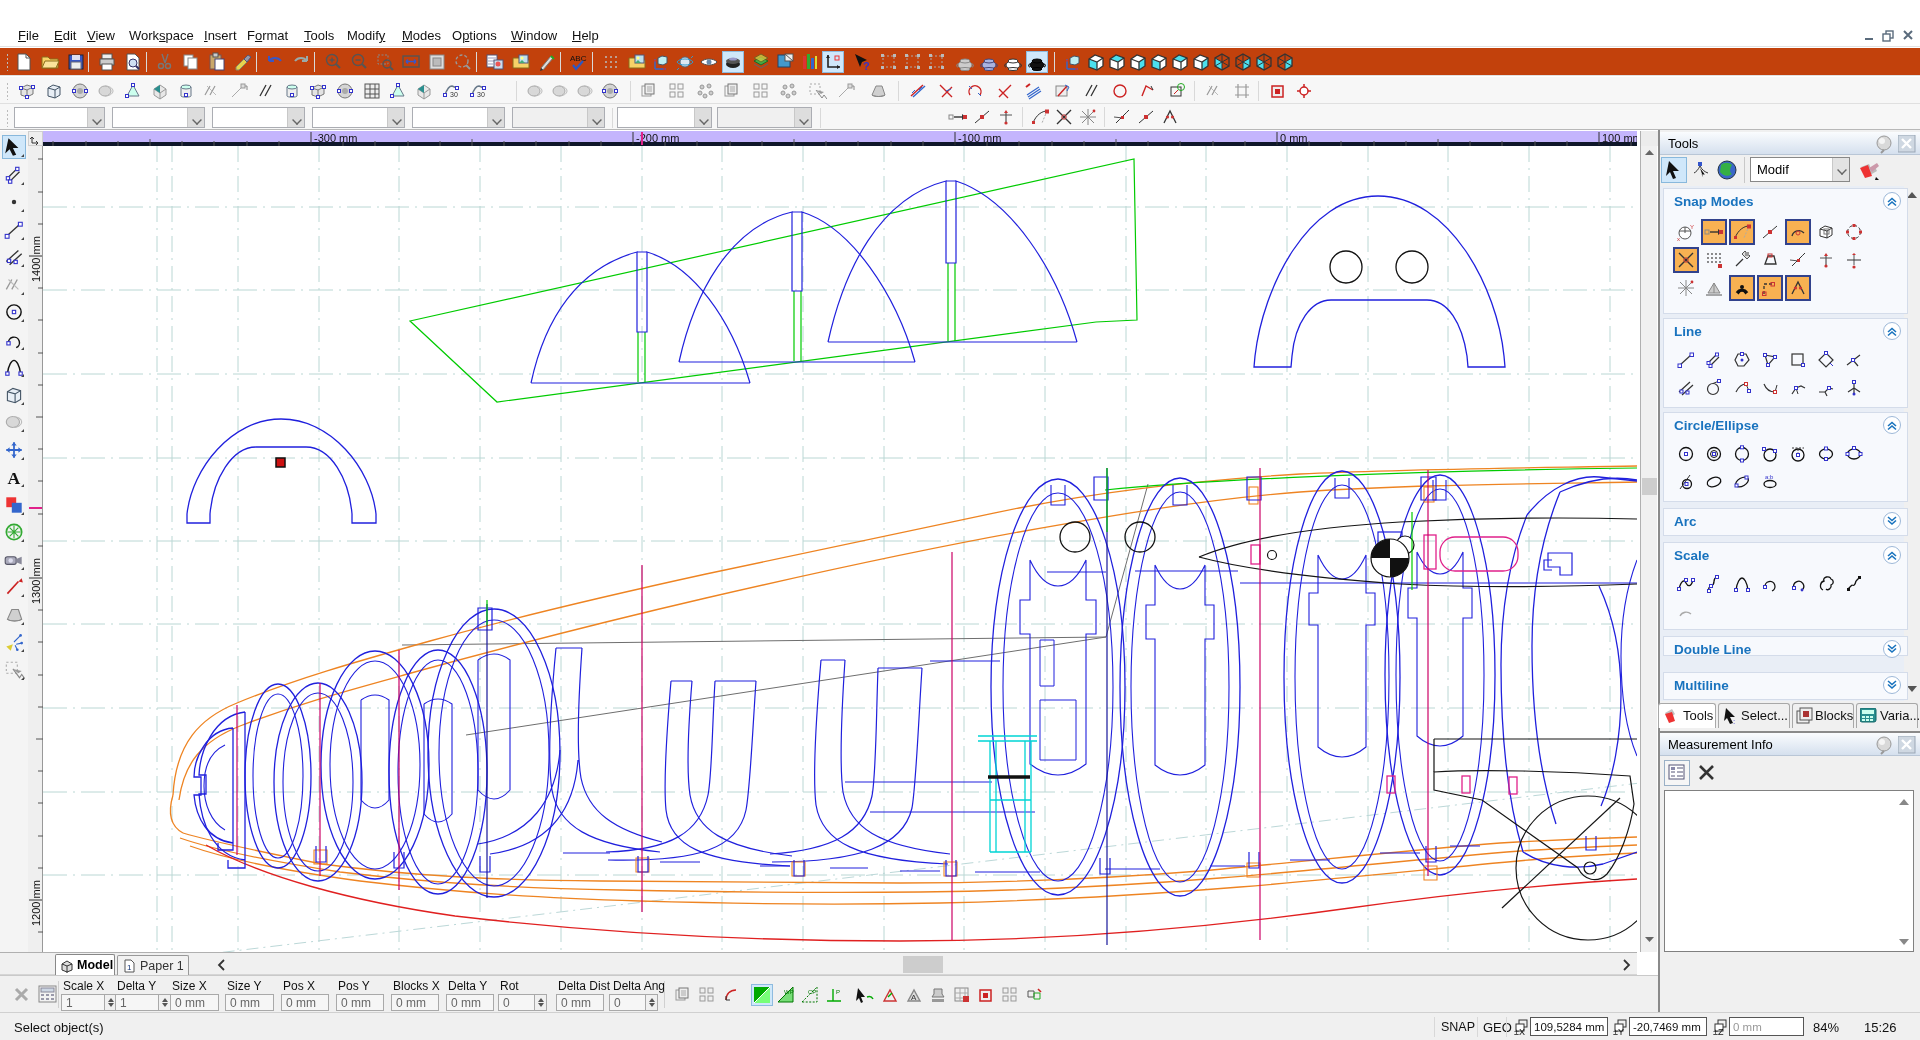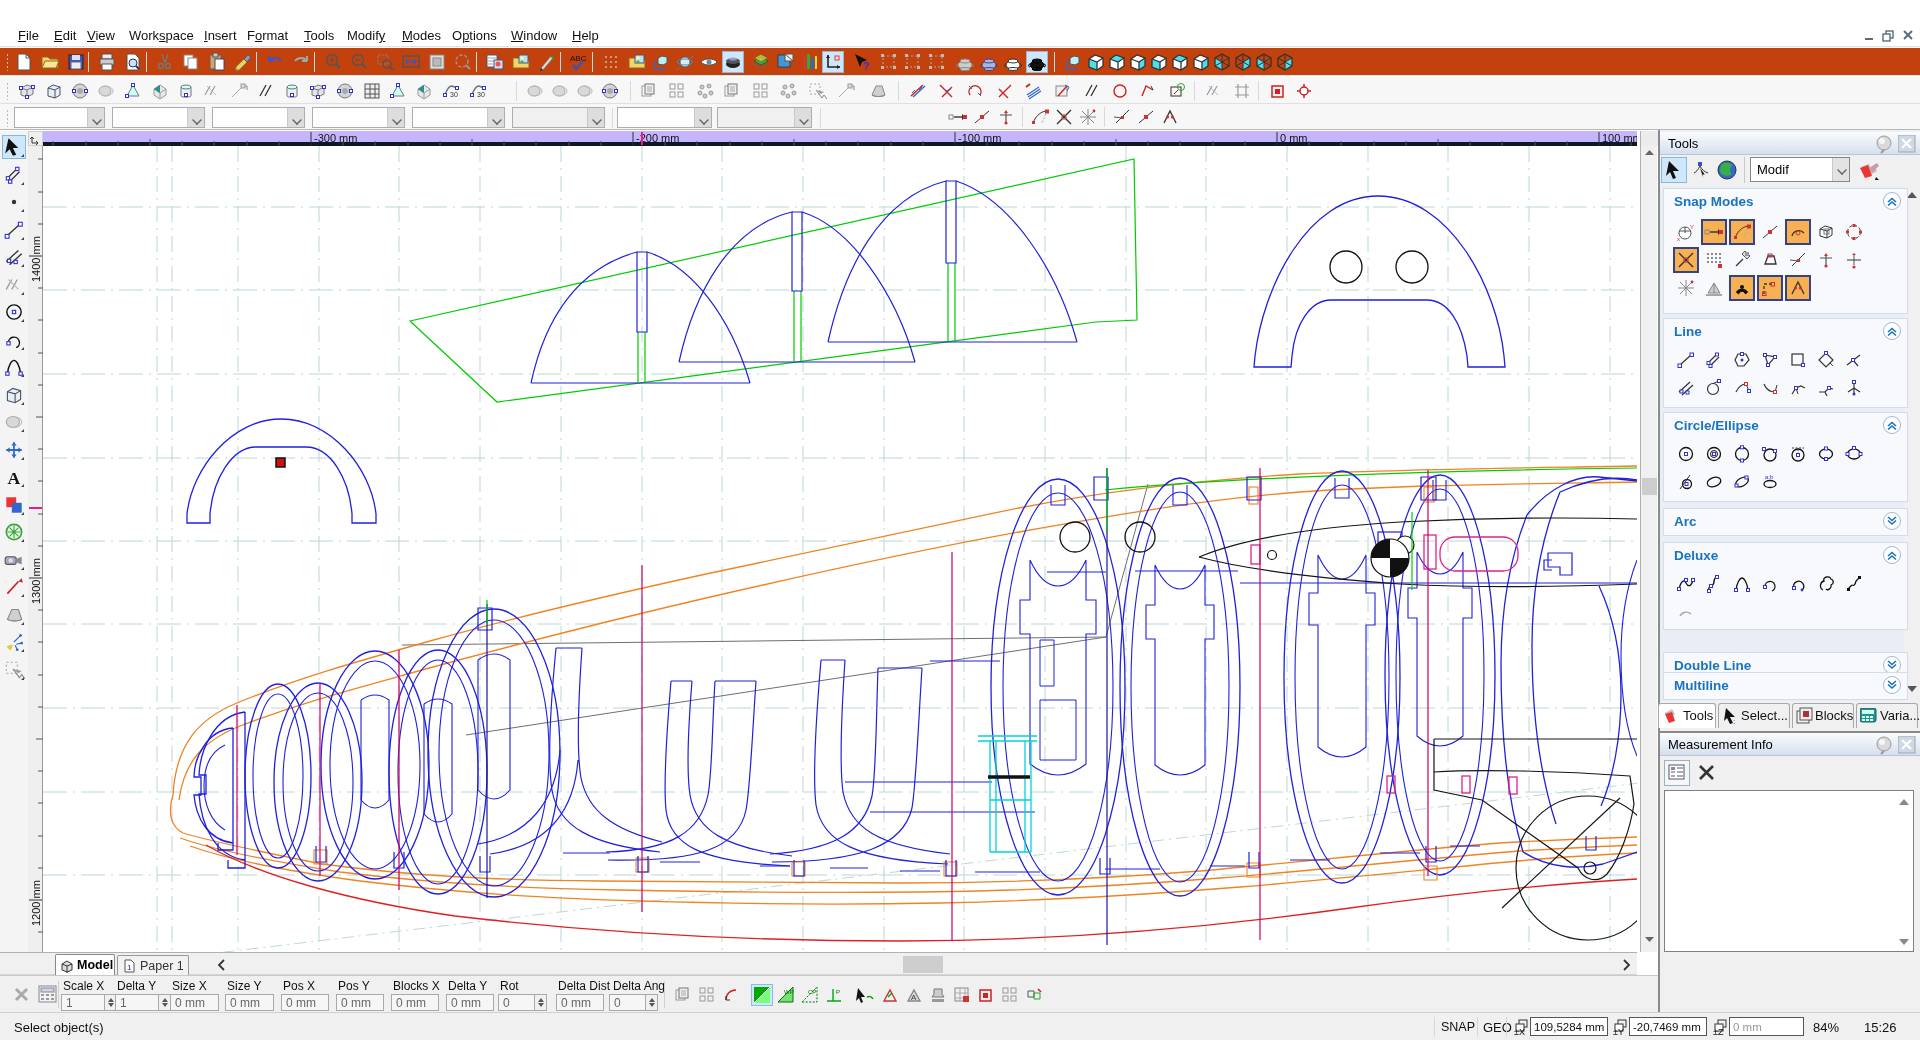--- a/index.html
+++ b/index.html
@@ -1864,21 +1864,21 @@
           </div>
         </div>
         <div class="sect" style="top:378px;height:28px">
           <div class="shead">Arc</div>
           <div class="chev"><svg width="18" height="18">
               <circle cx="9" cy="9" r="8.5" fill="#fff" stroke="#9db8d8"></circle>
               <path d="M5 5l4 3.5L13 5M5 8.5l4 3.5l4-3.5" stroke="#1973be" stroke-width="1.6" fill="none"></path>
             </svg></div>
         </div>
         <div class="sect" style="top:412px;height:88px">
-          <div class="shead">Deluxe</div>
+          <div class="shead">Scale</div>
           <div class="chev"><svg width="18" height="18">
               <circle cx="9" cy="9" r="8.5" fill="#fff" stroke="#9db8d8"></circle>
               <path d="M5 10l4-3.5l4 3.5M5 13.5l4-3.5l4 3.5" stroke="#1973be" stroke-width="1.6" fill="none"></path>
             </svg></div>
           <div class="cell" style="left:9px;top:28px">
             <svg viewBox="0 0 20 20" width="20" height="20">
               <path d="M3 15C5 7 8 5 10 9s5 4 7-3" fill="none" stroke="#111" stroke-width="1.3"></path>
               <g fill="#fff" stroke="#33c">
                 <rect x="1.5" y="13.5" width="3" height="3"></rect>
                 <rect x="8.5" y="4.5" width="3" height="3"></rect>
@@ -1931,21 +1931,21 @@
                 <rect x="14" y="2" width="3" height="3"></rect>
               </g>
             </svg>
           </div>
           <div class="cell" style="left:9px;top:56px">
             <svg viewBox="0 0 20 20" width="20" height="20">
               <path d="M4 14a7 7 0 0 1 11-2" fill="none" stroke="#aaa" stroke-width="1.3"></path>
             </svg>
           </div>
         </div>
-        <div class="sect" style="top:522px;height:36px">
+        <div class="sect" style="top:506px;height:20px">
           <div class="shead">Double Line</div>
           <div class="chev"><svg width="18" height="18">
               <circle cx="9" cy="9" r="8.5" fill="#fff" stroke="#9db8d8"></circle>
               <path d="M5 5l4 3.5L13 5M5 8.5l4 3.5l4-3.5" stroke="#1973be" stroke-width="1.6" fill="none"></path>
             </svg></div>
         </div>
         <div class="sect" style="top:542px;height:28px">
           <div class="shead">Multiline</div>
           <div class="chev"><svg width="18" height="18">
               <circle cx="9" cy="9" r="8.5" fill="#fff" stroke="#9db8d8"></circle>

